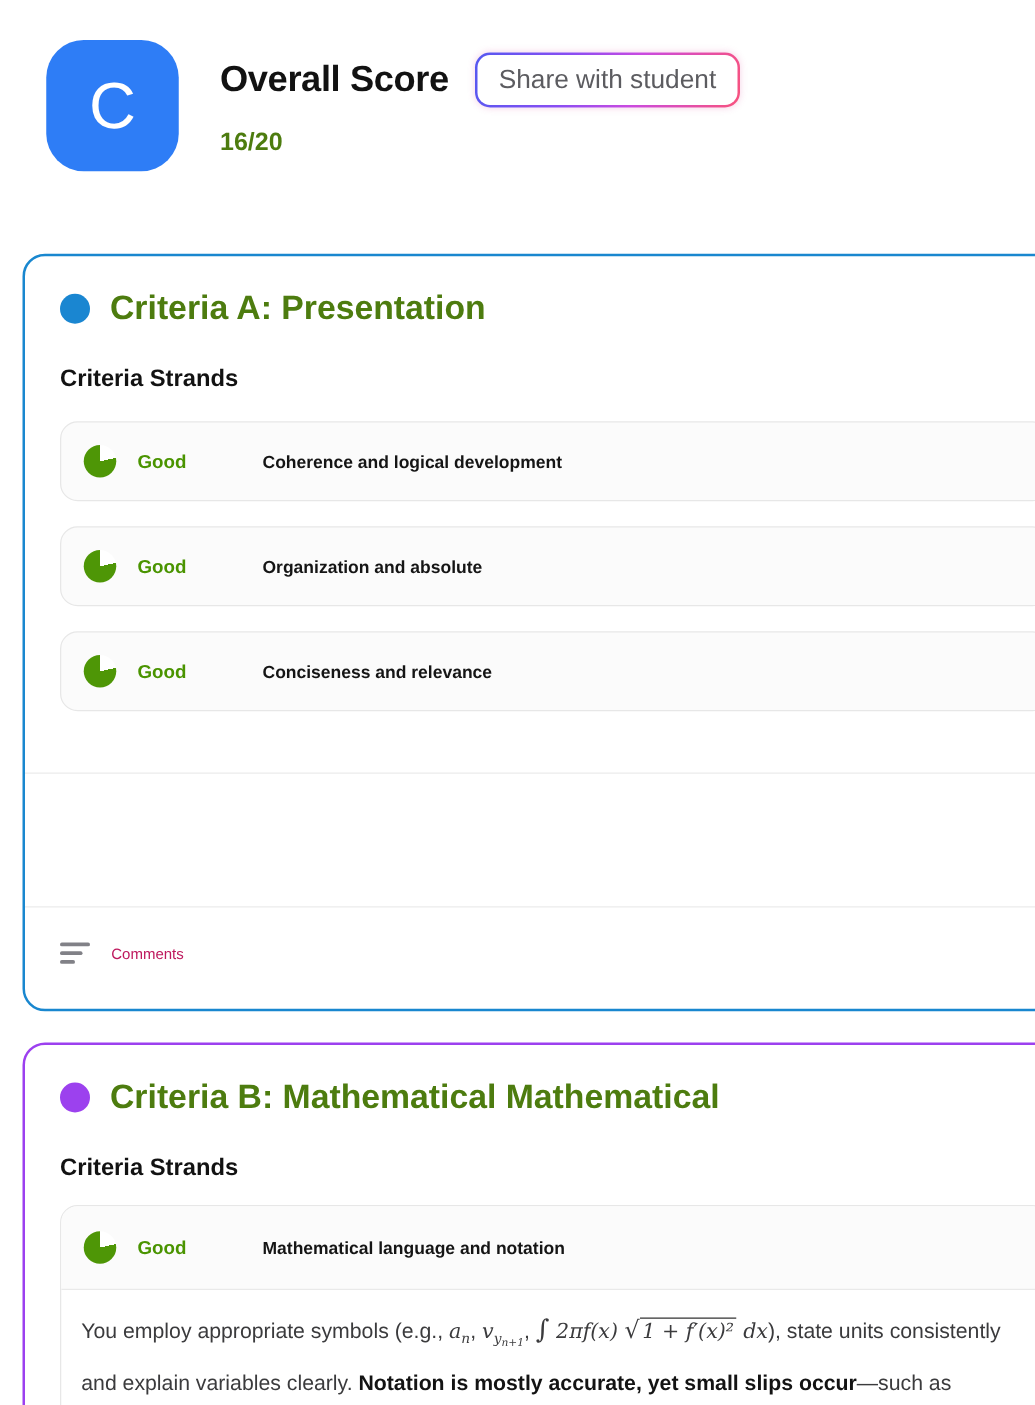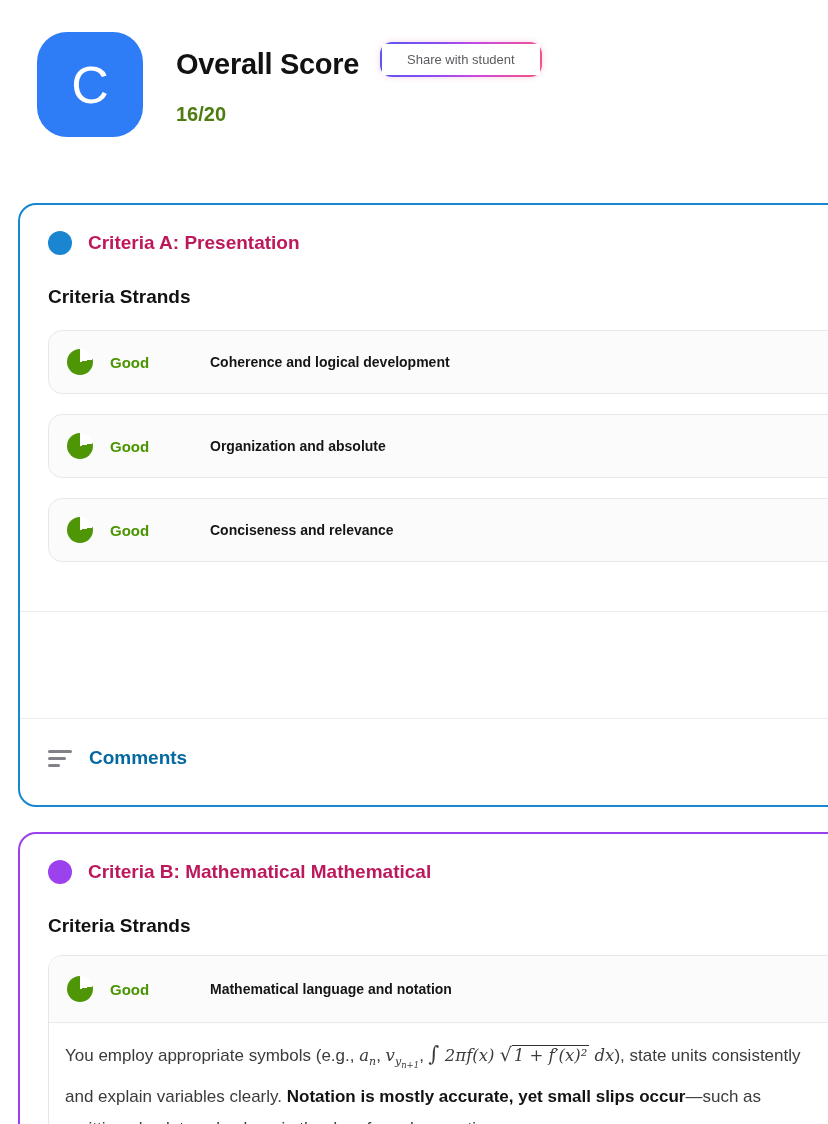--- a/index.html
+++ b/index.html
@@ -20,42 +20,42 @@
   .page-title {
     position:absolute; left:176px; top:48px; font-size:29px; font-weight:700;
     color:#121212; letter-spacing:-0.3px;
   }
   .share-wrap {
     position:absolute; left:380px; top:42px; padding:2px; border-radius:12px;
     background:linear-gradient(105deg,#5558f0 0%, #8a4df2 35%, #c94ae0 60%, #f8527d 100%);
     box-shadow:0 0 6px rgba(220,80,160,0.25);
   }
   .share-btn {
-    display:block; background:#ffffff; border:0; border-radius:0;
-    padding:8px 25px; font-family:"Liberation Sans", sans-serif;
-    font-size:13px; font-weight:500; color:#5c5c60; cursor:pointer;
+    display:block; background:#ffffff; border:0; border-radius:10px;
+    padding:8px 17px; font-family:"Liberation Sans", sans-serif;
+    font-size:21px; font-weight:500; color:#5c5c60; cursor:pointer;
   }
   .score {
     position:absolute; left:176px; top:103px; font-size:20px;
     font-weight:600; color:#4d7c0f;
   }
 
   
   .card {
     margin-left:18px; width:850px; border-radius:18px; background:#ffffff;
   }
   .card-a { border:2px solid #1987cf; }
   .card-b { border:2px solid #9c40ef; margin-top:25px; height:345px; }
 
   .card-pad { padding:26px 26px 0 28px; }
   .crit-head { display:flex; align-items:center; gap:16px; }
   .dot { width:24px; height:24px; border-radius:50%; flex:0 0 auto; }
   .dot-a { background:#1a86d1; }
   .dot-b { background:#9c41ee; }
-  .crit-title { font-size:19px; font-weight:600; color:#be185d; }
+  .crit-title { font-size:27px; font-weight:600; color:#4d7c0f; }
   .strands-heading { margin-top:31px; font-size:19px; font-weight:700; color:#121212; }
 
   .rows { margin-top:22px; }
   .strand-row {
     height:64px; border:1px solid #e7e7e7; border-radius:14px; background:#fbfbfb;
     display:flex; align-items:center; padding:0 18px; margin-bottom:20px;
     cursor:pointer;
   }
   .badge { display:flex; align-items:center; gap:17px; width:143px; flex:0 0 auto; }
   .pie {
@@ -70,21 +70,21 @@
   .blank-spacer { height:106px; }
 
   .comments-row {
     display:flex; align-items:center; gap:17px; padding:28px 28px 36px; cursor:pointer;
   }
   .comments-icon { display:flex; flex-direction:column; gap:4px; width:24px; flex:0 0 auto; }
   .comments-icon i { display:block; height:3px; border-radius:2px; background:#818187; }
   .comments-icon i:nth-child(1){ width:24px; }
   .comments-icon i:nth-child(2){ width:18px; }
   .comments-icon i:nth-child(3){ width:12px; }
-  .comments-label { font-size:19px; font-weight:700; color:#0369a1; }
+  .comments-label { font-size:12px; font-weight:400; color:#be185d; }
 
   
   .detail-box {
     margin-top:18px; border:1px solid #e7e7e7; border-radius:14px;
     overflow:hidden; background:#ffffff;
   }
   .detail-head {
     height:67px; background:#fbfbfb; border-bottom:1px solid #e9e9e9;
     display:flex; align-items:center; padding:0 18px; cursor:pointer;
   }

